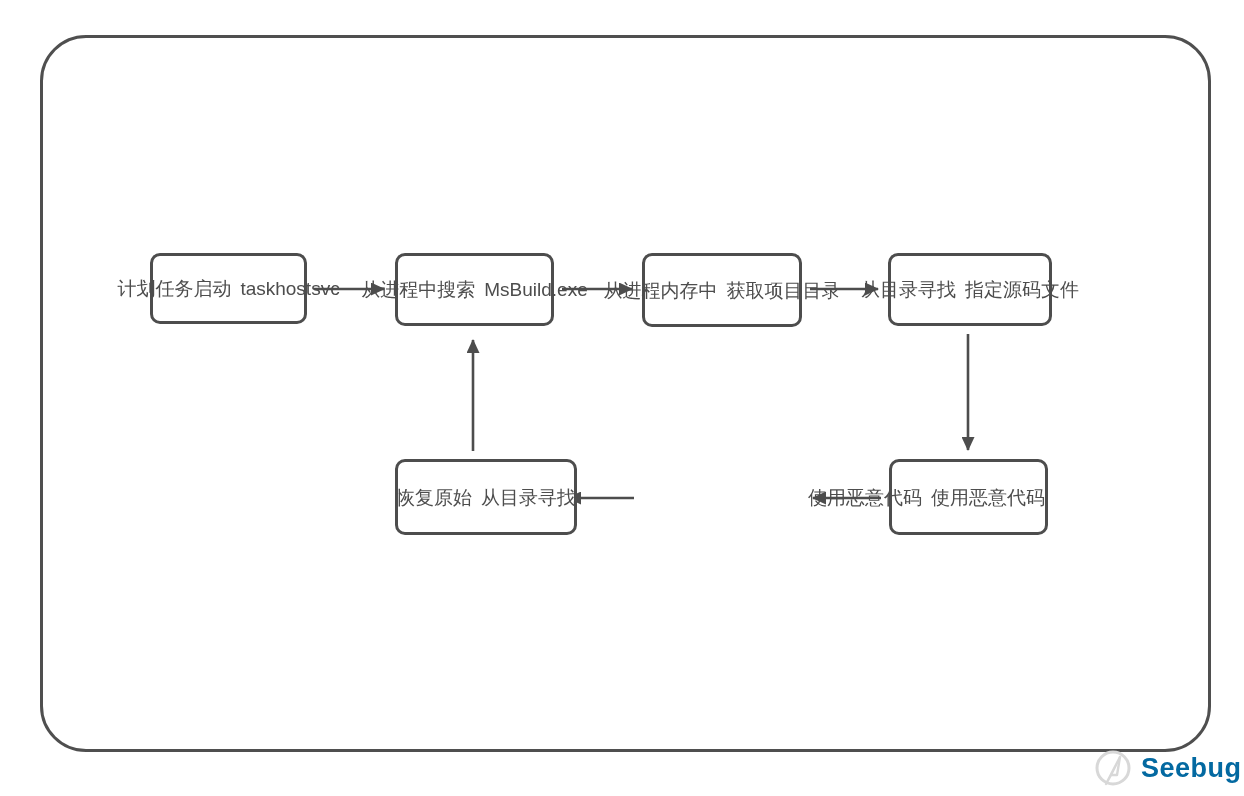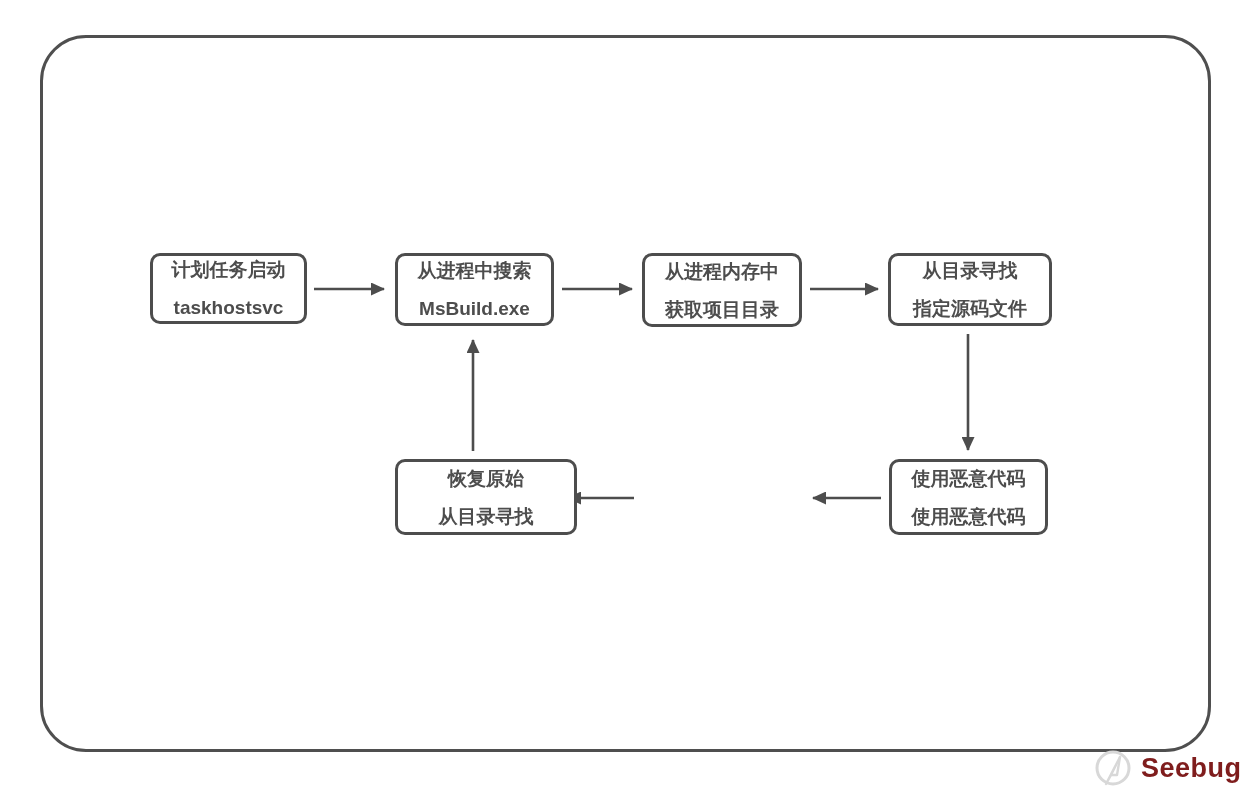--- a/index.html
+++ b/index.html
@@ -31,48 +31,48 @@
     stroke: #4d4d4d;
     stroke-width: 2.6;
   }
   .node {
     position: absolute;
     box-sizing: border-box;
     border: 3px solid #4d4d4d;
     border-radius: 10px;
     background: #ffffff;
     display: flex;
-    flex-direction: column;
+    flex-direction: row;
     align-items: center;
     justify-content: center;
     text-align: center;
     color: #4d4d4d;
     font-size: 19px;
-    font-weight: 700;
+    font-weight: 400;
     line-height: 29px;
     white-space: nowrap;
     gap: 9px;
   }
   .n1 { left: 150px; top: 253px; width: 157px; height: 71px; }
   .n2 { left: 395px; top: 253px; width: 159px; height: 73px; }
   .n3 { left: 642px; top: 253px; width: 160px; height: 74px; }
   .n4 { left: 888px; top: 253px; width: 164px; height: 73px; }
   .n5 { left: 395px; top: 459px; width: 182px; height: 76px; }
   .n6 { left: 642px; top: 462px; width: 160px; height: 71px; }
-  .n7 { left: 889px; top: 459px; width: 159px; height: 76px; }
+  .n7 { left: 889px; top: 459px; width: 159px; height: 76px; justify-content: flex-end; }
   .watermark {
     position: absolute;
     left: 1090px;
     top: 744px;
     display: flex;
     align-items: center;
     gap: 4px;
   }
   .watermark .word {
-    color: #7f1d1d;
+    color: #0369a1;
     font-size: 27px;
     font-weight: 700;
     letter-spacing: 0.5px;
     line-height: 46px;
   }
 </style>
 </head>
 <body>
 
 <div class="canvas">

